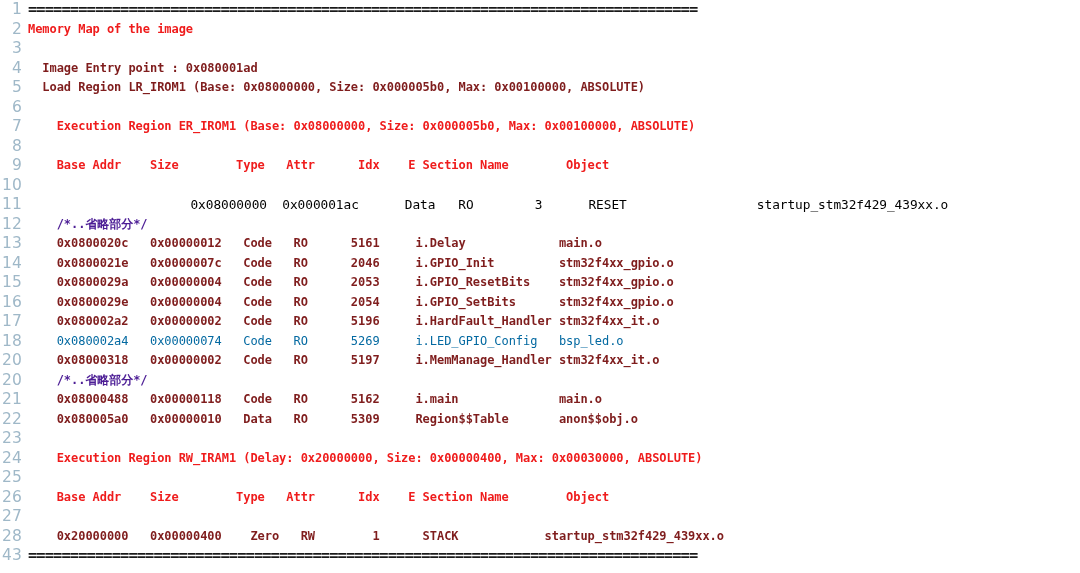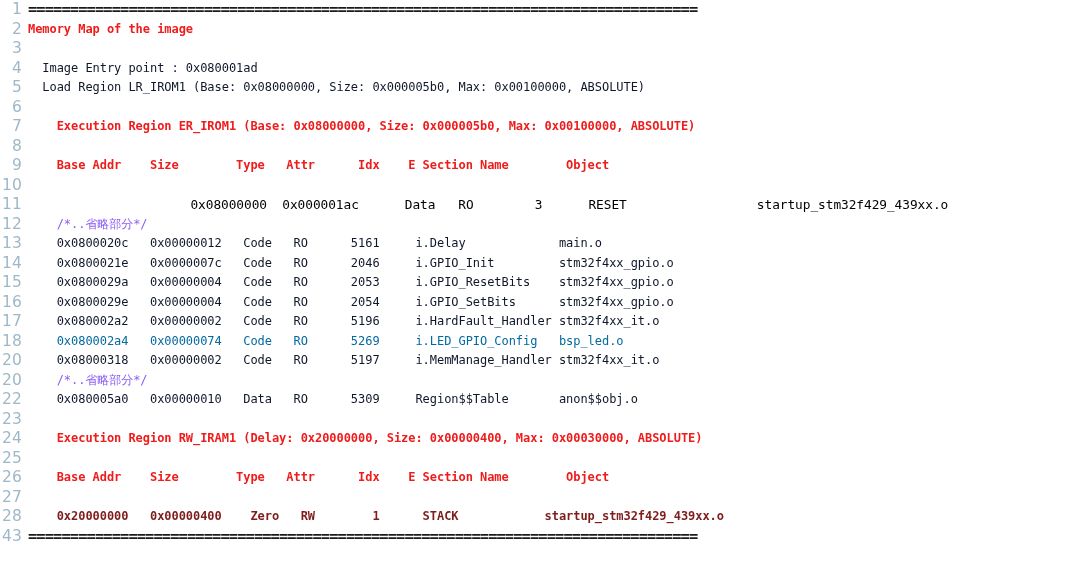--- a/index.html
+++ b/index.html
@@ -48,22 +48,22 @@
     white-space: pre;
     font-family: "DejaVu Sans Mono", "Liberation Mono", monospace;
     font-size: 12px;
     letter-spacing: -0.05px;
     color: #3b3b3b;
   }
 
   
   .c-sep      { color: #1a1a1a; font-weight: 700; letter-spacing: -0.9px; font-size: 15.4px; }
   .c-red      { color: #ef1c1c; font-weight: 700; }
-  .c-plain    { color: #0f172a; font-weight: 400; }
-  .c-green    { color: #8b5cf6; font-weight: 400; }
+  .c-plain    { color: #7f1d1d; font-weight: 700; }
+  .c-green    { color: #4c1d95; font-weight: 700; }
   .c-purple   { color: #0369a1; font-weight: 400; }
   .c-purple2  { color: #7f1d1d; font-weight: 700; }
   .c-small    { font-size: 12.8px; color: #000000; text-align: center; }
 </style>
 </head>
 <body>
 
 <div id="code-listing">
     <div class="code-row"><div class="gutter">1</div><div class="content c-sep">================================================================================</div></div>
     <div class="code-row"><div class="gutter">2</div><div class="content c-red">Memory Map of the image</div></div>
@@ -78,20 +78,21 @@
     <div class="code-row"><div class="gutter">11</div><div class="content c-small">    0x08000000  0x000001ac      Data   RO        3      RESET                 startup_stm32f429_439xx.o</div></div>
     <div class="code-row"><div class="gutter">12</div><div class="content c-green">    /*..省略部分*/</div></div>
     <div class="code-row"><div class="gutter">13</div><div class="content c-plain">    0x0800020c   0x00000012   Code   RO      5161     i.Delay             main.o</div></div>
     <div class="code-row"><div class="gutter">14</div><div class="content c-plain">    0x0800021e   0x0000007c   Code   RO      2046     i.GPIO_Init         stm32f4xx_gpio.o</div></div>
     <div class="code-row"><div class="gutter">15</div><div class="content c-plain">    0x0800029a   0x00000004   Code   RO      2053     i.GPIO_ResetBits    stm32f4xx_gpio.o</div></div>
     <div class="code-row"><div class="gutter">16</div><div class="content c-plain">    0x0800029e   0x00000004   Code   RO      2054     i.GPIO_SetBits      stm32f4xx_gpio.o</div></div>
     <div class="code-row"><div class="gutter">17</div><div class="content c-plain">    0x080002a2   0x00000002   Code   RO      5196     i.HardFault_Handler stm32f4xx_it.o</div></div>
     <div class="code-row"><div class="gutter">18</div><div class="content c-purple">    0x080002a4   0x00000074   Code   RO      5269     i.LED_GPIO_Config   bsp_led.o</div></div>
     <div class="code-row"><div class="gutter">20</div><div class="content c-plain">    0x08000318   0x00000002   Code   RO      5197     i.MemManage_Handler stm32f4xx_it.o</div></div>
     <div class="code-row"><div class="gutter">20</div><div class="content c-green">    /*..省略部分*/</div></div>
+    <div class="code-row"><div class="gutter">21</div><div class="content c-plain">    0x08000488   0x00000118   Code   RO      5162     i.main              main.o</div></div>
     <div class="code-row"><div class="gutter">22</div><div class="content c-plain">    0x080005a0   0x00000010   Data   RO      5309     Region$$Table       anon$$obj.o</div></div>
     <div class="code-row"><div class="gutter">23</div><div class="content c-plain"></div></div>
     <div class="code-row"><div class="gutter">24</div><div class="content c-red">    Execution Region RW_IRAM1 (Delay: 0x20000000, Size: 0x00000400, Max: 0x00030000, ABSOLUTE)</div></div>
     <div class="code-row"><div class="gutter">25</div><div class="content c-plain"></div></div>
     <div class="code-row"><div class="gutter">26</div><div class="content c-red">    Base Addr    Size        Type   Attr      Idx    E Section Name        Object</div></div>
     <div class="code-row"><div class="gutter">27</div><div class="content c-plain"></div></div>
     <div class="code-row"><div class="gutter">28</div><div class="content c-purple2">    0x20000000   0x00000400    Zero   RW        1      STACK            startup_stm32f429_439xx.o</div></div>
     <div class="code-row"><div class="gutter">43</div><div class="content c-sep">================================================================================</div></div>
   </div>
 

